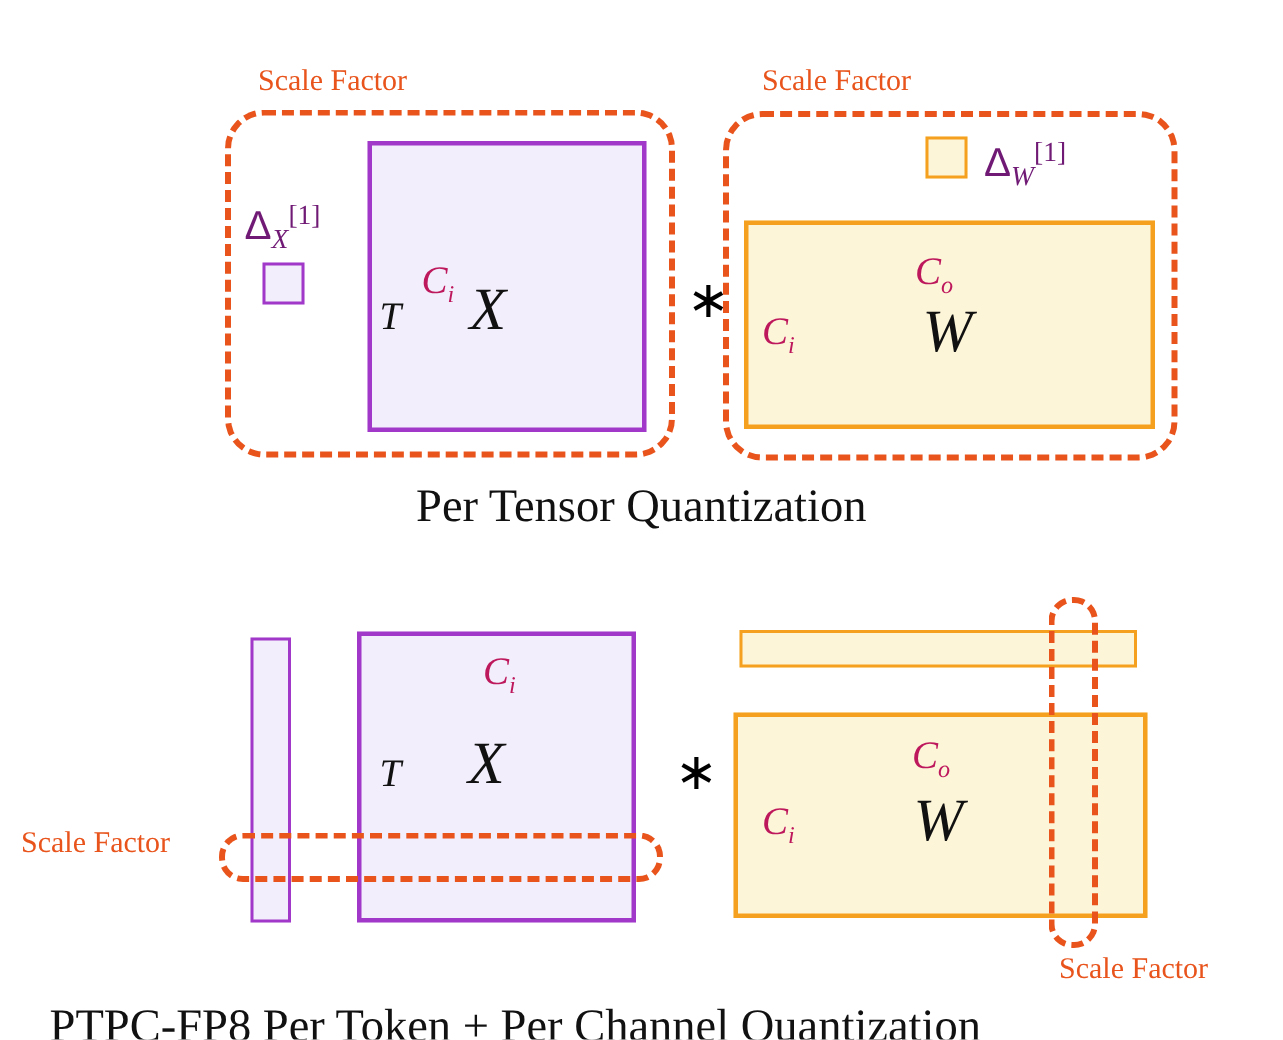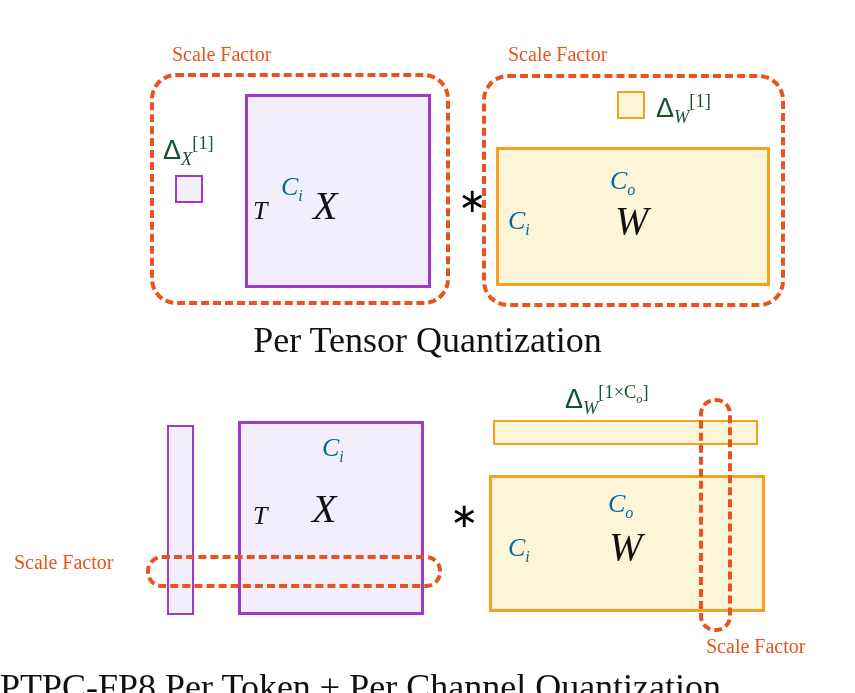--- a/index.html
+++ b/index.html
@@ -67,21 +67,21 @@
     font-family: "Liberation Serif", serif;
   }
   .math {
     font-family: "Liberation Serif", serif;
     font-style: italic;
     color: #111111;
   }
   .math-up {
     font-family: "Liberation Serif", serif;
     font-style: normal;
-    color: #0369a1;
+    color: #be185d;
   }
   .big-letter {
     font-size: 40px;
     font-style: italic;
   }
   .dim-letter {
     font-size: 26px;
     font-style: italic;
   }
   .dim-letter sub {
@@ -89,29 +89,29 @@
     font-style: italic;
   }
   .star {
     font-size: 34px;
     font-style: normal;
     color: #000;
     font-family: "Liberation Serif", serif;
   }
   .delta-lbl {
     font-size: 27px;
-    color: #14532d;
+    color: #701a75;
   }
   .delta-lbl .dsym { font-style: normal; font-family: "Liberation Sans", sans-serif; }
   .delta-lbl sub { font-size: 0.68em; font-style: italic; font-family: "Liberation Serif", serif; }
   .delta-lbl sup { font-size: 0.68em; font-style: normal; font-family: "Liberation Serif", serif; }
 
   .caption {
     position: absolute;
-    font-size: 36px;
+    font-size: 31px;
     font-family: "Liberation Serif", serif;
     color: #111111;
     white-space: nowrap;
     text-align: center;
   }
 </style>
 </head>
 <body>
 
 <div class="stage">
@@ -163,23 +163,20 @@
     <i>C</i><sub>i</sub>
   </div>
   <div class="lbl math dim-letter" style="left:253px; top:487px;">T</div>
   <div class="lbl math big-letter" style="left:312px; top:473px;">X</div>
 
   <div class="dash dash-round" style="left:146px; top:539px; width:296px; height:33px; border-radius:16px;"></div>
   <div class="lbl sf-text" style="left:14px; top:536px;">Scale Factor</div>
 
   <div class="lbl star" style="left:450px; top:483px;">∗</div>
 
-  <div class="lbl delta-lbl" style="left:565px; top:367px;">
-    <span class="dsym">Δ</span><sub>W</sub><sup><span>[1×C</span><sub>o</sub><span>]</span></sup>
-  </div>
 
   <div class="mat mat-orange-thin" style="left:493px; top:404px; width:265px; height:25px;"></div>
 
   <div class="mat mat-orange" style="left:489px; top:459px; width:276px; height:137px;"></div>
   <div class="lbl math-up dim-letter" style="left:608px; top:475px;">
     <i>C</i><sub>o</sub>
   </div>
   <div class="lbl math-up dim-letter" style="left:508px; top:519px;">
     <i>C</i><sub>i</sub>
   </div>

